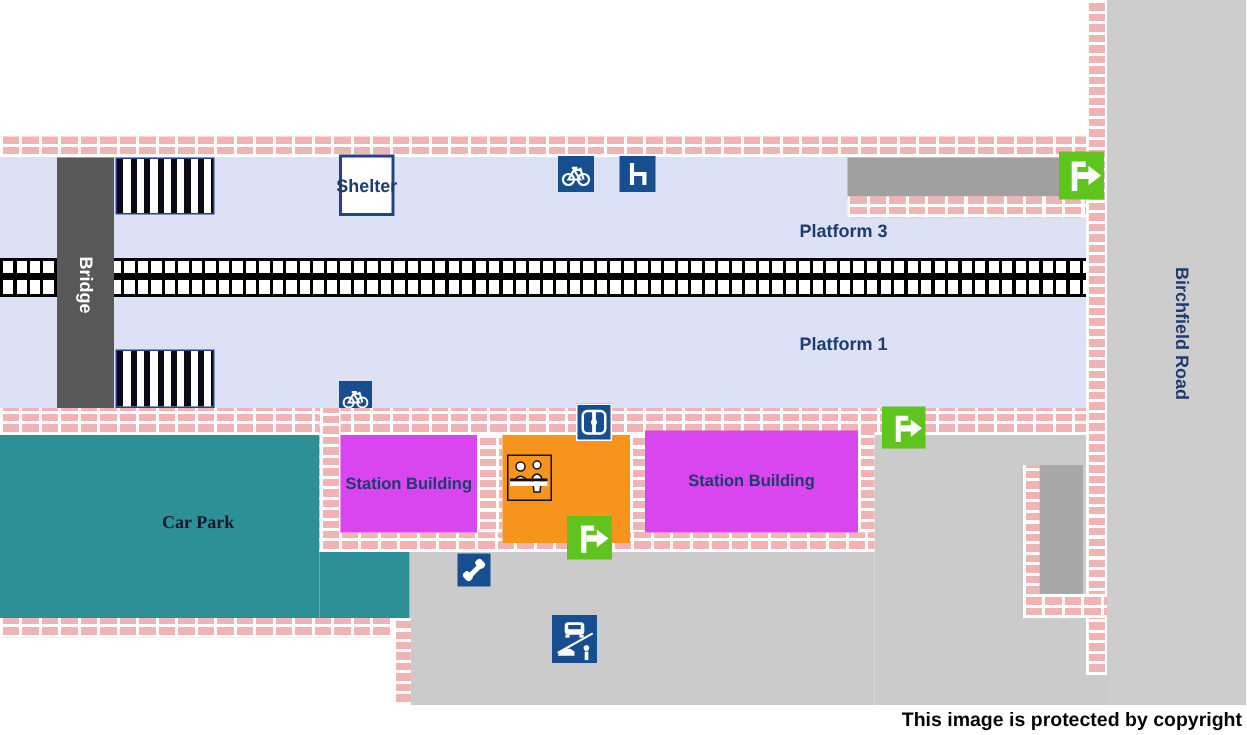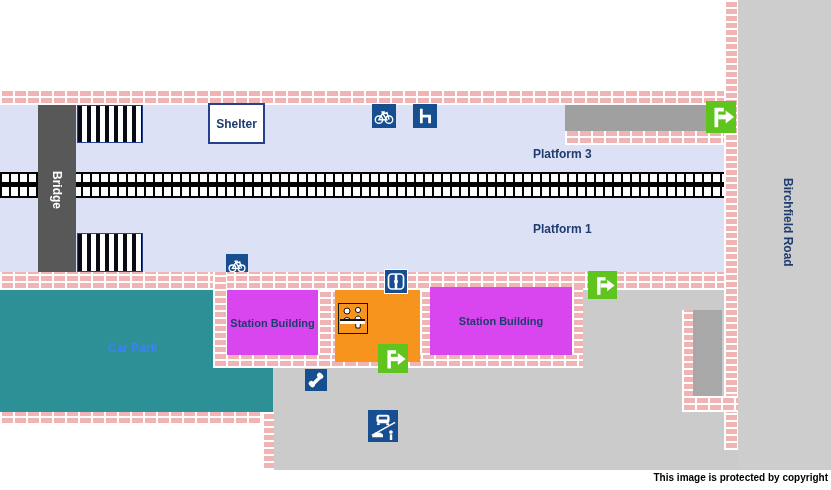--- a/index.html
+++ b/index.html
@@ -25,21 +25,21 @@
     background-color:#fff;
     background-image:
       repeating-linear-gradient(90deg, #000 0 2px, rgba(0,0,0,0) 2px 9px),
       linear-gradient(to bottom,#000 0 2px, rgba(0,0,0,0) 2px 10px, #000 10px 15px, rgba(0,0,0,0) 15px 24px, #000 24px 26px);
   }
   .vtext{writing-mode:vertical-rl;white-space:nowrap;font-weight:bold;font-size:12px;}
   .shelterbox{background:#fff;border:2px solid #27408b;box-sizing:border-box;
     display:flex;align-items:center;justify-content:center;}
   .room{background:#d946ef;display:flex;align-items:center;justify-content:center;}
   .roomlabel{font-size:11px;}
-  .copyright{color:#000;font-weight:bold;font-size:10px;white-space:nowrap;}
+  .copyright{color:#000;font-weight:bold;font-size:13px;white-space:nowrap;}
   svg{display:block;}
 </style>
 </head>
 <body>
 
 <div id="stage">
 
   <div class="abs" style="left:738px;top:0;width:93px;height:470px;background:var(--c-road_gray);"></div>
   <div class="abs vtext" style="left:781px;top:178px;color:var(--c-text_navy);">Birchfield Road</div>
 
@@ -47,21 +47,21 @@
   <div class="abs" style="left:273px;top:368px;width:310px;height:102px;background:var(--c-concourse_gray);"></div>
 
   <div class="abs brick" style="left:0;top:91px;width:724px;height:14px;"></div>
   <div class="abs brick" style="left:724px;top:0;width:14px;height:450px;"></div>
 
   <div class="abs platform" style="left:0;top:105px;width:724px;height:67px;"></div>
   <div class="abs" style="left:565px;top:105px;width:145px;height:26px;background:var(--c-ramp_gray);"></div>
   <div class="abs brick" style="left:565px;top:131px;width:159px;height:14px;"></div>
   <div class="abs maplabel" style="left:533px;top:147px;">Platform 3</div>
 
-  <div class="abs shelterbox" style="left:208px;top:103px;width:57px;height:41px;">
+  <div class="abs shelterbox" style="left:226px;top:103px;width:37px;height:41px;">
     <span class="maplabel">Shelter</span>
   </div>
 
   <div class="abs stairs" style="left:77px;top:105px;width:66px;height:38px;"></div>
 
   <div class="abs navy-sq" style="left:372px;top:104px;width:24px;height:24px;">
     <svg width="22" height="22" viewBox="0 0 24 24">
       <g fill="none" stroke="#fff" stroke-width="1.6">
         <circle cx="6.5" cy="16" r="4"></circle>
           <circle cx="17.5" cy="16" r="4"></circle>
@@ -100,21 +100,21 @@
 
   <div class="abs" style="left:38px;top:105px;width:38px;height:171px;background:var(--c-bridge_gray);
               display:flex;align-items:center;justify-content:center;">
     <span class="vtext" style="color:#fff;">Bridge</span>
   </div>
 
   <div class="abs brick" style="left:0;top:272px;width:724px;height:18px;"></div>
 
   <div class="abs" style="left:0;top:290px;width:213px;height:122px;background:var(--c-teal);"></div>
   <div class="abs" style="left:213px;top:368px;width:60px;height:44px;background:var(--c-teal);"></div>
-  <div class="abs maplabel" style="left:108px;top:341px;color:#3b82f6;">Car Park</div>
+  <div class="abs maplabel" style="left:108px;top:341px;color:#0f172a;font-family:Liberation Serif, serif;">Car Park</div>
   <div class="abs brick" style="left:0;top:412px;width:262px;height:13px;"></div>
   <div class="abs brick" style="left:262px;top:412px;width:12px;height:58px;"></div>
 
   <div class="abs brick" style="left:213px;top:272px;width:14px;height:96px;"></div>
   <div class="abs brick" style="left:318px;top:290px;width:17px;height:65px;"></div>
   <div class="abs brick" style="left:420px;top:290px;width:10px;height:72px;"></div>
   <div class="abs brick" style="left:572px;top:287px;width:11px;height:68px;"></div>
   <div class="abs brick" style="left:213px;top:355px;width:370px;height:13px;"></div>
 
   <div class="abs room" style="left:227px;top:290px;width:91px;height:65px;">

